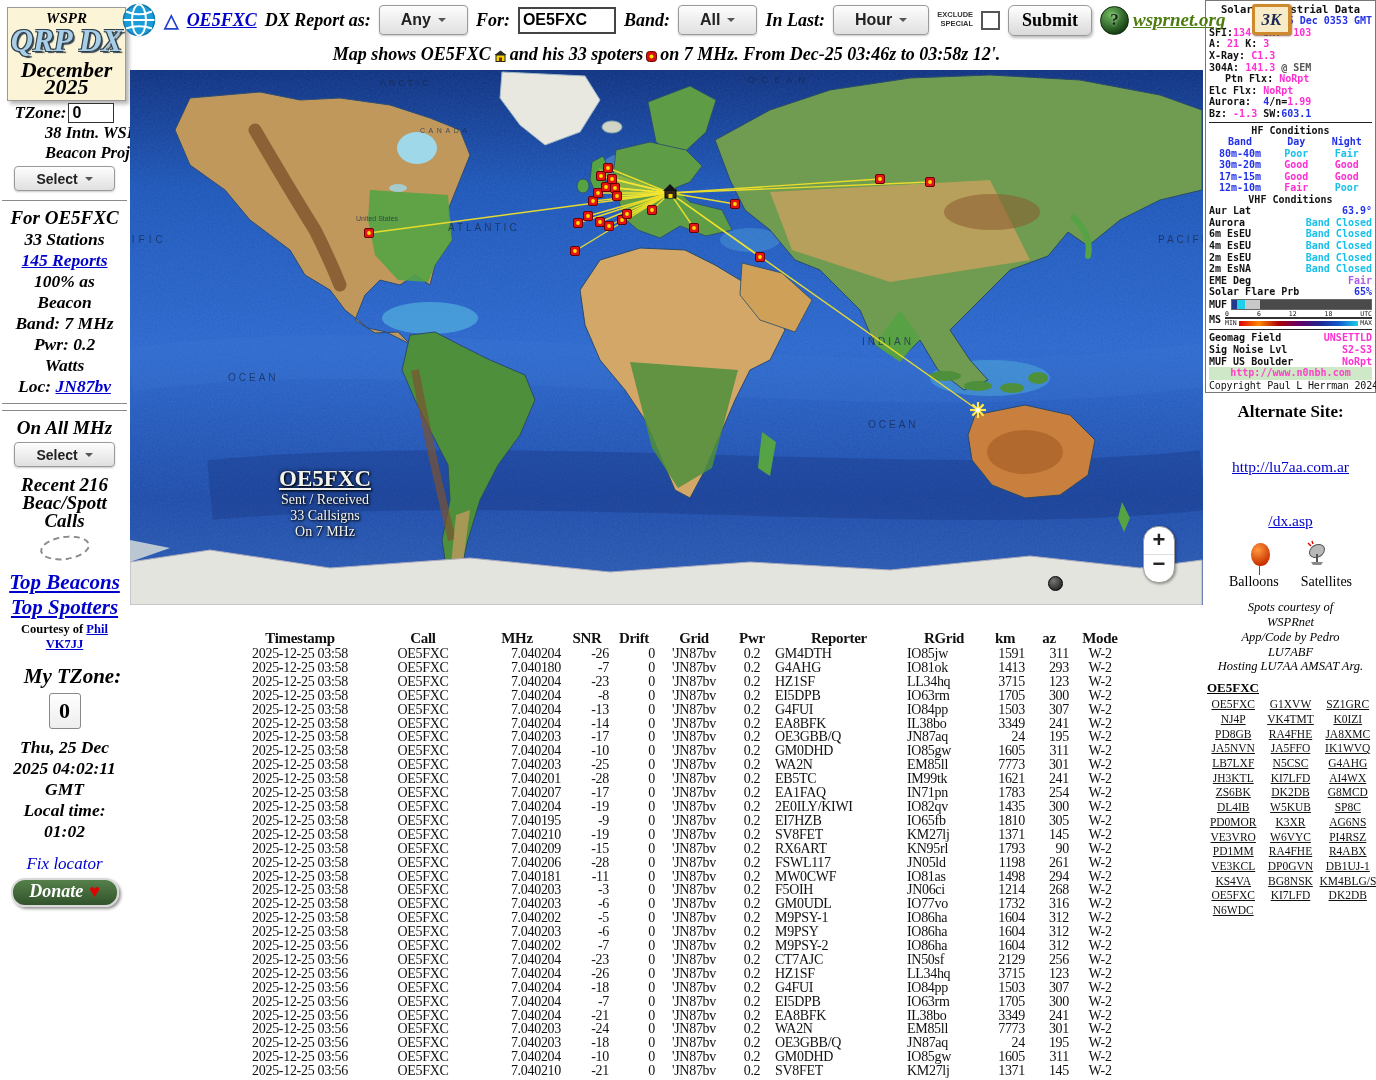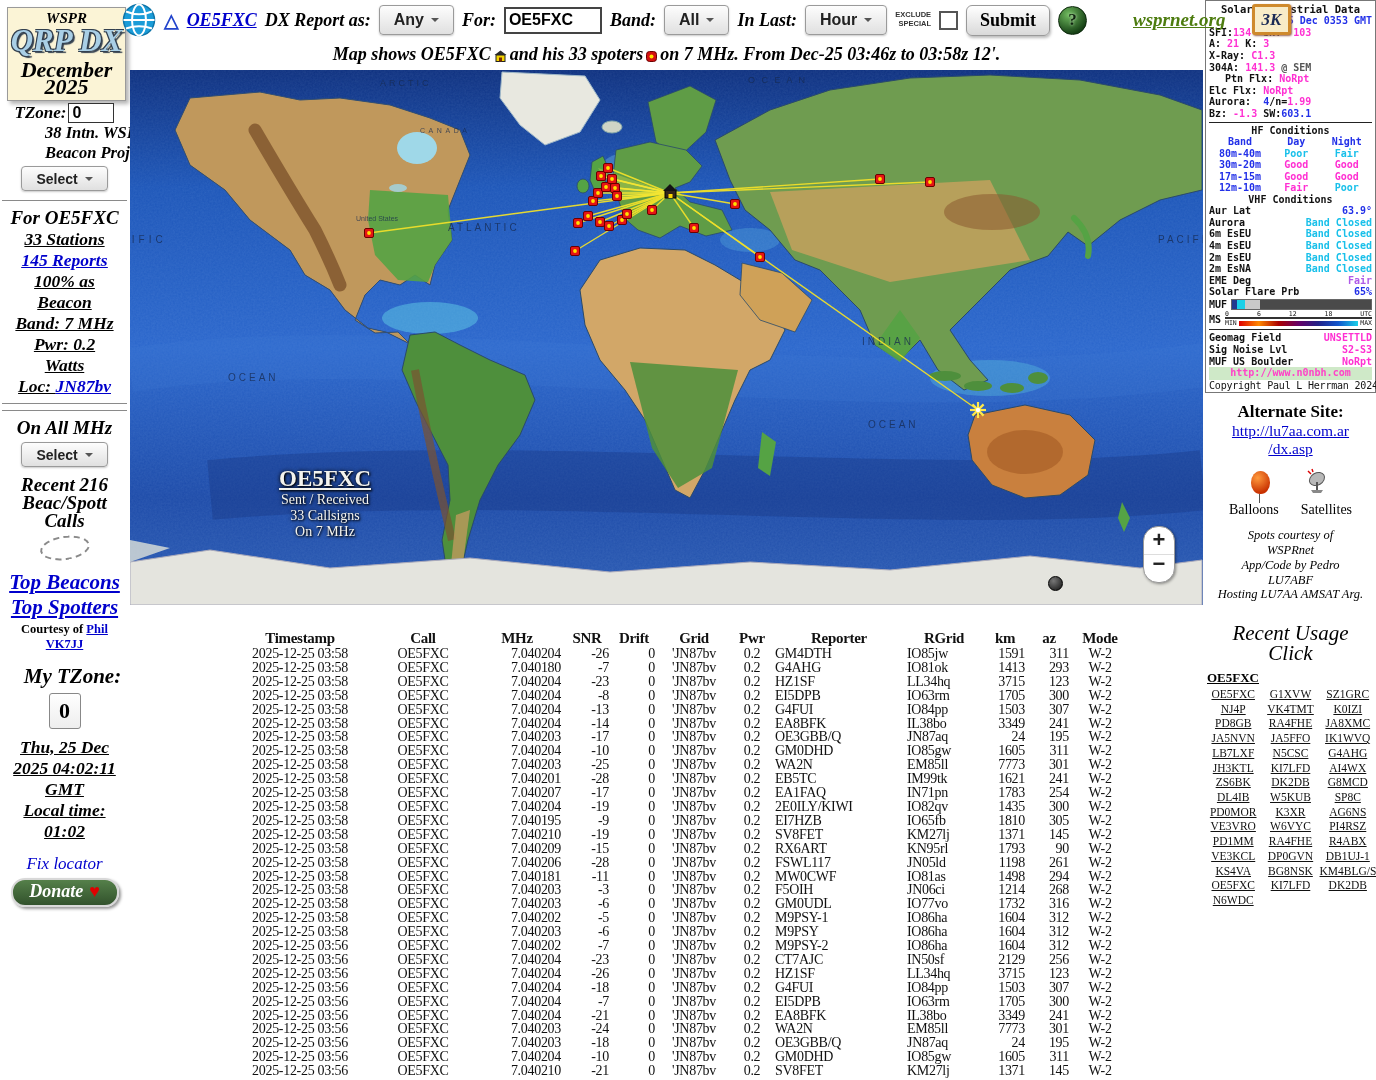--- a/index.html
+++ b/index.html
@@ -15,30 +15,30 @@
   #logo-main{font:bold italic 31px "Liberation Serif",serif;color:#a9cfe6;
              text-shadow:-1px -1px 0 #33404f,1px -1px 0 #33404f,-1px 1px 0 #33404f,2px 2px 1px #33404f;
              margin-top:-4px;}
   #logo-month{font:bold italic 22px "Liberation Serif",serif;margin-top:-2px;}
   #logo-year{font:bold italic 22px "Liberation Serif",serif;margin-top:-9px;}
   .tz-row{display:flex;justify-content:center;align-items:center;gap:2px;
           font:bold italic 17px "Liberation Serif",serif;margin-top:2px;}
   .tz-input{width:46px;height:20px;border:1px solid #333;font:bold 16px "Liberation Sans",sans-serif;
             padding:0 0 0 3px;box-sizing:border-box;}
   .sb-sm{font:bold italic 16.5px "Liberation Serif",serif;white-space:nowrap;padding-left:45px;}
-  .sb-md{font:bold italic 17.5px "Liberation Serif",serif;white-space:nowrap;text-decoration:underline;}
+  .sb-md{font:bold italic 17.5px "Liberation Serif",serif;white-space:nowrap;}
   .sb-lg{font:bold italic 19px "Liberation Serif",serif;white-space:nowrap;}
   .sb-xl{font:bold italic 21px "Liberation Serif",serif;white-space:nowrap;}
   .blue{color:#0000cc;}
   .ul{text-decoration:underline;}
   hr.sb{border:none;border-top:1px solid #8a8a8a;margin:6px 2px;}
   .dd{display:inline-flex;align-items:center;justify-content:center;gap:7px;
       background:linear-gradient(#fdfdfd,#e0e0e0);border:1px solid #9a9a9a;border-radius:4px;
       box-shadow:0 1px 2px #c9c9c9;font:bold 14px "Liberation Sans",sans-serif;color:#222;
-      padding:0 14px;height:23px;margin:3px auto;}
+      padding:0 21px;height:23px;margin:3px auto;}
   .dd::after{content:"";border:4px solid transparent;border-top-color:#555;margin-top:4px;}
   .dd.big{height:28px;font-size:16px;margin:0;}
   .pill{width:92px;height:20px;margin:4px auto;background:#5d7b40;border-radius:11px;
         box-shadow:2px 2px 2px #999,inset 0 1px 0 #7f9b60;color:#fff;
         font:bold 16px "Liberation Sans",sans-serif;line-height:20px;
         text-shadow:1px 1px 1px #000;cursor:pointer;}
   .pill.active{color:#ffaa00;}
   #spinner{width:46px;height:20px;border:2px dashed #8a8a8a;border-radius:50%;margin:4px auto 10px;
            transform:rotate(-8deg);}
   .tzbox{width:30px;height:34px;border:1px solid #888;border-radius:3px;margin:4px auto;
@@ -112,21 +112,21 @@
   .ms-wrap{flex:1;}
   .ms-ticks{display:flex;justify-content:space-between;font:6.5px "DejaVu Sans Mono",monospace;
             border-bottom:2px solid #333;line-height:1;}
   .ms-bot{display:flex;align-items:center;font:6.5px "DejaVu Sans Mono",monospace;gap:2px;}
   .ms-grad{flex:1;height:5px;background:linear-gradient(90deg,#d00,#f80,#a00,#606,#228,#15c,#1bd0e8);}
   .s-url{background:#cfe9c8;color:#ff42c8;font-weight:bold;text-align:center;line-height:1.25;}
   .s-copy{font-size:10px;text-align:center;letter-spacing:-0.2px;}
 
   #altsec{text-align:center;margin-top:9px;line-height:1.05;}
   .alt-title{font:bold 17px "Liberation Serif",serif;}
-  .alt-link{font:15.5px "Liberation Serif",serif;color:#0000cc;text-decoration:underline;display:block;}
+  .alt-link{font:15.5px "Liberation Serif",serif;color:#0000cc;text-decoration:underline;display:block;margin-top:36px;}
   #icons-row{display:flex;justify-content:center;gap:34px;margin:10px 0 2px;align-items:flex-end;}
   .balloon{width:19px;height:23px;background:radial-gradient(circle at 35% 30%,#ff9a3d,#c83000 75%);
            border-radius:50% 50% 48% 48%;position:relative;}
   .balloon::after{content:"";position:absolute;left:8px;bottom:-9px;width:1px;height:9px;background:#555;}
   #icon-labels{display:flex;justify-content:center;gap:22px;font:14px "Liberation Serif",serif;margin-top:8px;}
   #courtesy{font:italic 12.5px "Liberation Serif",serif;line-height:1.18;margin-top:10px;}
   #usage-title{font:italic 21px "Liberation Serif",serif;line-height:0.95;margin-top:22px;}
   #usage-head{font:bold 13px "Liberation Serif",serif;text-decoration:underline;text-align:left;
               margin:6px 0 0 2px;}
   #usage-grid{display:grid;grid-template-columns:33% 34% 33%;font:11.5px "Liberation Serif",serif;
@@ -620,24 +620,20 @@
       <span>Balloons</span>
       <span>Satellites</span>
     </div>
     <div id="courtesy">
         <div>Spots courtesy of</div>
         <div>WSPRnet</div>
         <div>App/Code by Pedro</div>
         <div>LU7ABF</div>
         <div>Hosting LU7AA AMSAT Arg.</div>
       </div>
-    <div id="usage-title">
-      <div>Recent Usage</div>
-      <div>Click</div>
-    </div>
     <div id="usage-head">OE5FXC</div>
     <div id="usage-grid">
         <a>OE5FXC</a>
         <a>G1XVW</a>
         <a>SZ1GRC</a>
         <a>NJ4P</a>
         <a>VK4TMT</a>
         <a>K0IZI</a>
         <a>PD8GB</a>
         <a>RA4FHE</a>

